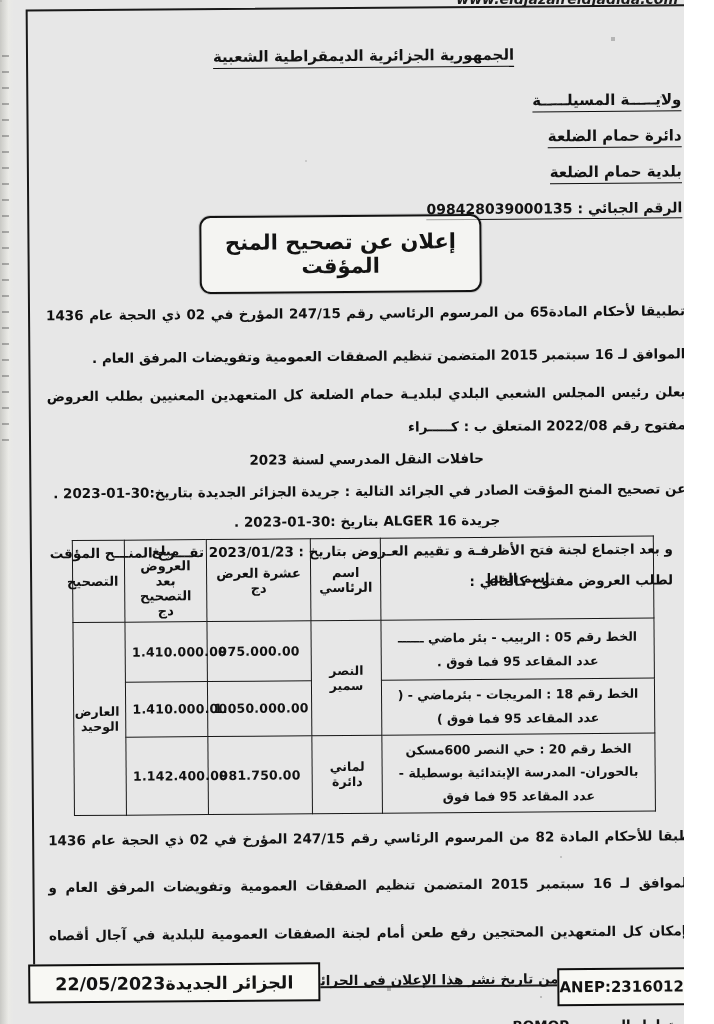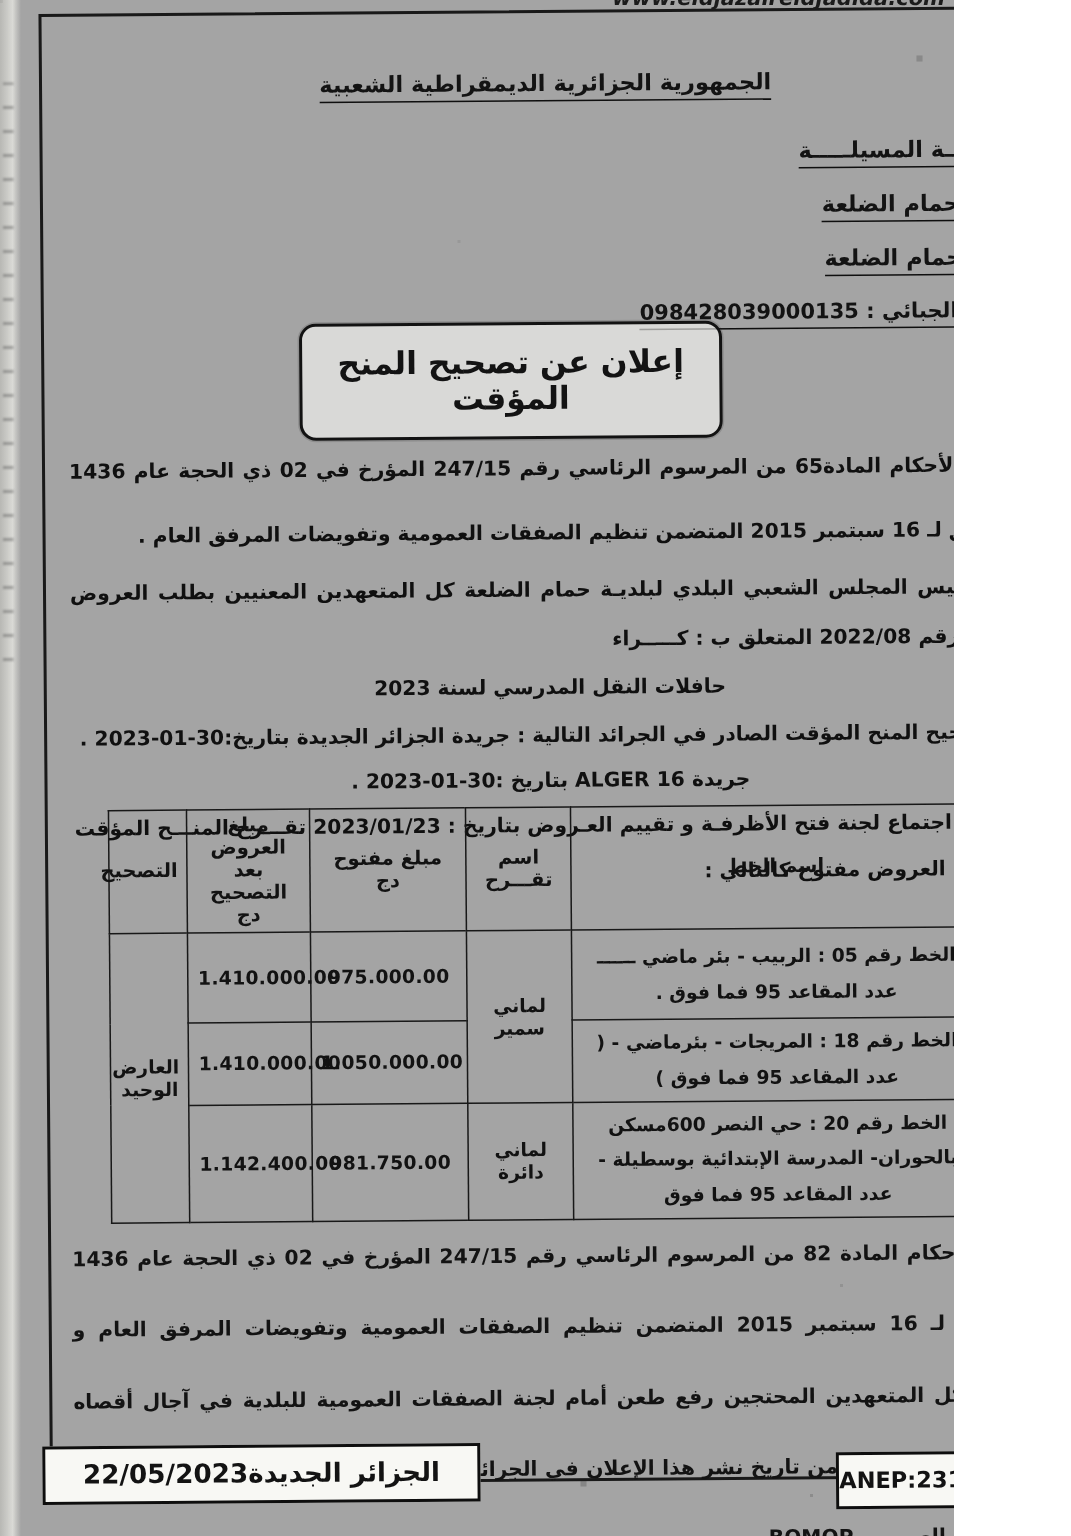--- a/index.html
+++ b/index.html
@@ -1,18 +1,18 @@
 <!DOCTYPE html>
 <html lang="ar"><head>
 <meta charset="utf-8">
 <style>
   html,body{margin:0;padding:0;}
   .page{
-    position:relative;width:636px;height:1024px;overflow:hidden;
-    background:#a3a3a3;
+    position:relative;width:684px;height:1024px;overflow:hidden;
+    background:#e5e5e5;
     font-family:"DejaVu Sans", sans-serif;color:#151515;
   }
   
   .scan-edge-left{
     position:absolute;left:0;top:0;width:14px;height:100%;
     background:linear-gradient(to right,#bdbdb8,#e9e9e4 60%,rgba(233,233,228,0));
     opacity:.75;z-index:5;
   }
   .scan-marks{
     position:absolute;left:2px;top:55px;width:7px;height:390px;
@@ -136,30 +136,30 @@
         <colgroup>
           <col style="width:47%">
             <col style="width:12%">
             <col style="width:18%">
             <col style="width:14%">
             <col style="width:9%">
         </colgroup>
         <thead>
           <tr>
             <th>اسم الخط</th>
-            <th>اسم تقـــرح</th>
-            <th>مبلغ مفتوح دج</th>
+            <th>اسم الرئاسي</th>
+            <th>عشرة العرض دج</th>
             <th>مبلغ العروض بعد التصحيح دج</th>
             <th>التصحيح</th>
           </tr>
         </thead>
         <tbody>
           <tr class="r1">
             <td class="line-cell">الخط رقم 05 : الربيب - بئر ماضي ــــــ عدد المقاعد 95 فما فوق .</td>
-            <td rowspan="2">لماني سمير</td>
+            <td rowspan="2">النصر سمير</td>
             <td class="num">975.000.00</td>
             <td class="num">1.410.000.00</td>
             <td rowspan="3">العارض الوحيد</td>
           </tr>
           <tr class="r2">
             <td class="line-cell">الخط رقم 18 : المريجات - بئرماضي - ( عدد المقاعد 95 فما فوق )</td>
             <td class="num">1.050.000.00</td>
             <td class="num">1.410.000.00</td>
           </tr>
           <tr class="r3">

